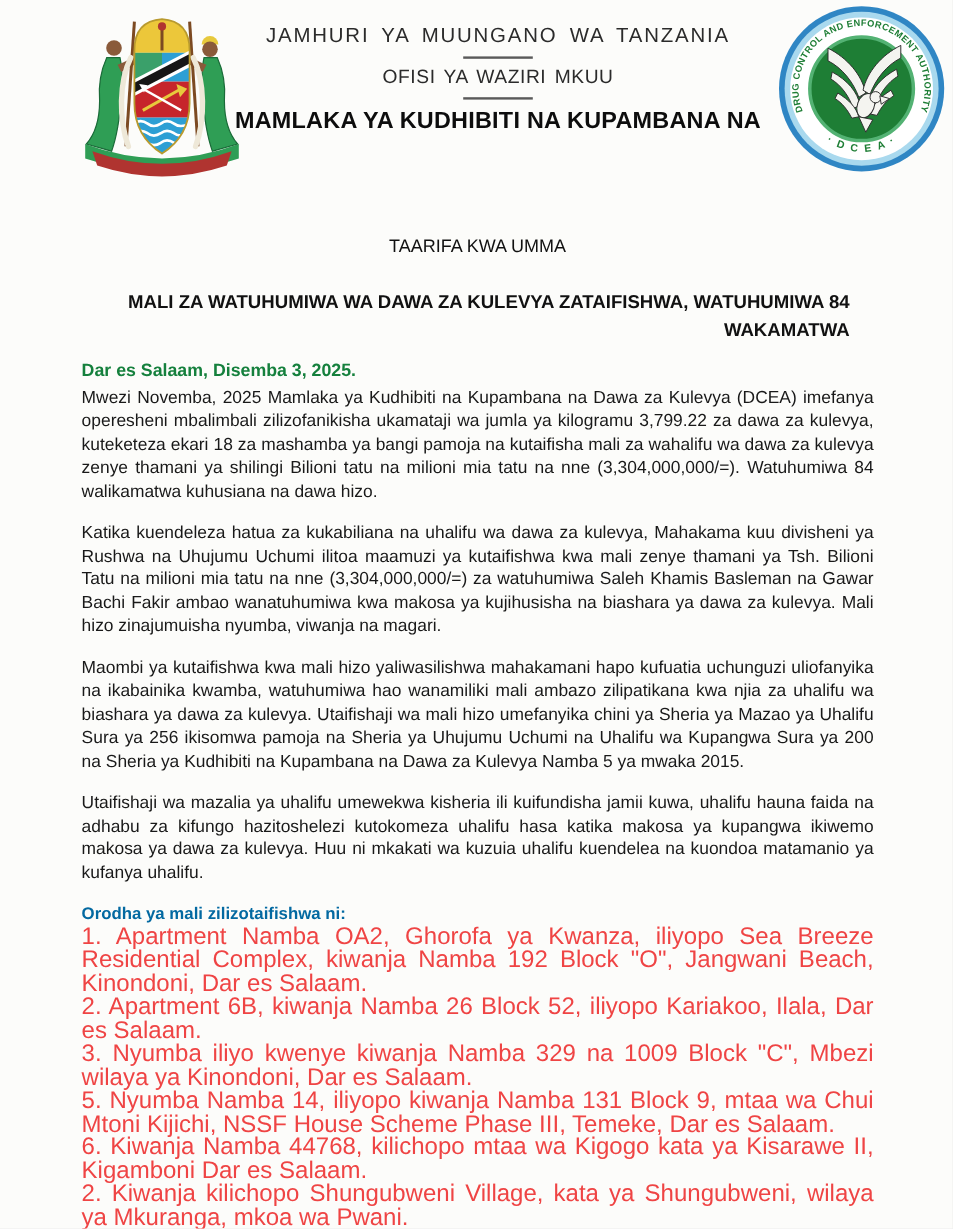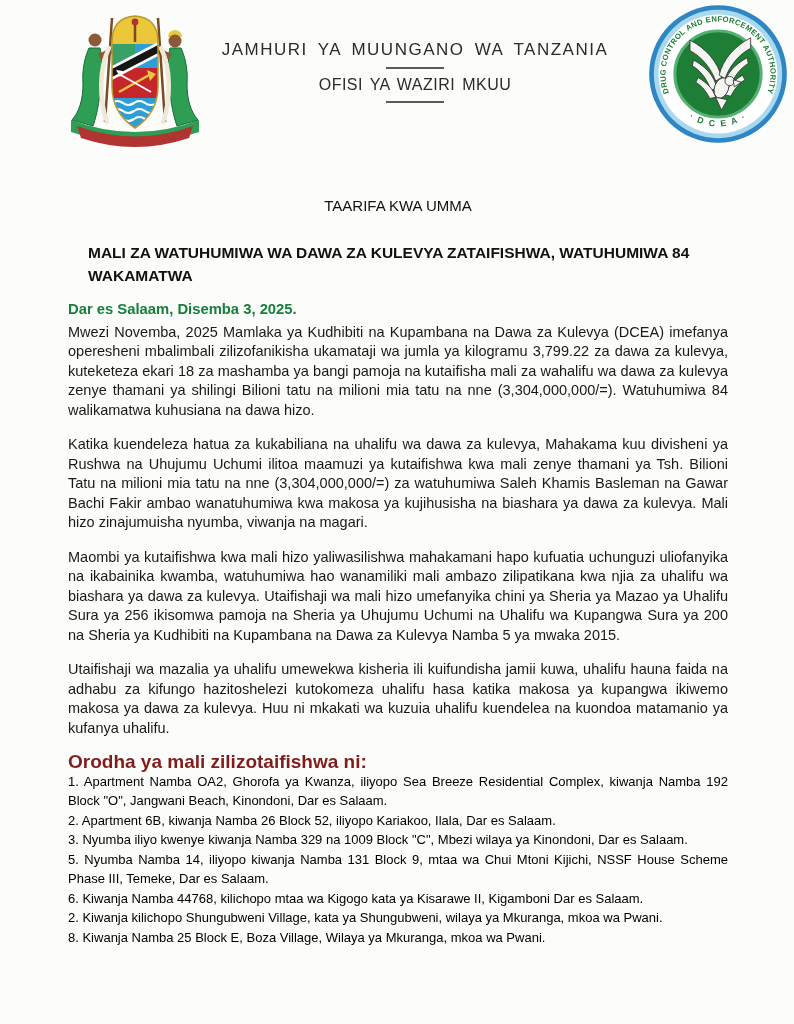--- a/index.html
+++ b/index.html
@@ -9,36 +9,36 @@
     margin:0 auto;
     background:#fcfcfa;
     font-family:"Liberation Sans", sans-serif;
     color:#1b1b1b;
     overflow:hidden;
   }
   
   .hdr{position:relative;height:150px;}
   .emblem{position:absolute;left:55px;top:4px;width:160px;height:148px;}
   .dcea{position:absolute;right:6px;top:4px;width:140px;height:140px;}
-  .hdr-center{position:absolute;left:190px;top:40px;width:450px;text-align:center;}
+  .hdr-center{position:absolute;left:190px;top:20px;width:450px;text-align:center;}
   .republic{font-size:17px;letter-spacing:1.5px;word-spacing:4px;color:#2b2b2b;}
   .office{font-size:16px;letter-spacing:.5px;word-spacing:2px;color:#2b2b2b;}
   .hr-small{width:58px;border:0;border-top:2px solid #5a5a5a;margin:7px auto 7px;}
   .authority1{font-size:19.5px;font-weight:700;color:#0d0d0d;letter-spacing:.2px;margin-top:2px;}
   .authority2{font-size:19.5px;font-weight:700;color:#0d0d0d;letter-spacing:.5px;text-decoration:underline;text-decoration-thickness:2px;text-underline-offset:3px;margin-top:2px;}
   
   .content{padding:0 66px 0 68px;}
   .kicker{margin-top:46px;text-align:center;font-weight:400;font-size:15px;line-height:20px;color:#111;}
-  .headline{margin:25px auto 0;max-width:620px;text-align:left;font-weight:700;font-size:15.5px;line-height:23px;color:#111;}
+  .headline{margin:25px auto 0;max-width:620px;text-align:right;font-weight:700;font-size:15.5px;line-height:23px;color:#111;}
   .dateline{margin-top:13px;font-weight:700;font-size:14.8px;line-height:19.5px;color:#15803d;}
   p.body{margin:0;font-size:14.5px;line-height:19.5px;text-align:justify;color:#191919;}
   p.body.first{margin-top:3px;}
   p.body.gap{margin-top:15px;}
-  .list-heading{margin-top:14px;font-weight:700;font-size:19px;line-height:19.5px;color:#7f1d1d;}
-  .plist p{margin:0;font-size:13px;line-height:19.5px;text-align:justify;color:#000000;}
+  .list-heading{margin-top:14px;font-weight:700;font-size:14px;line-height:19.5px;color:#0369a1;}
+  .plist p{margin:0;font-size:20px;line-height:19.5px;text-align:justify;color:#ef4444;}
 </style>
 </head>
 <body>
 
 <div class="page">
 
   <div class="hdr">
 
     <svg class="emblem" viewBox="0 0 160 148" aria-hidden="true">
 
@@ -80,20 +80,21 @@
         <path d="M61,66 l7,1 -3,6 z" fill="#ffffff"></path>
       </g>
       <path d="M80,12 C94,13 103,21 103,38 L103,82 C103,101 94,115 80,124 C66,115 57,101 57,82 L57,38 C57,21 66,13 80,12 Z" fill="none" stroke="#b99a2e" stroke-width="1.5"></path>
     </svg>
 
     <div class="hdr-center">
       <div class="republic">JAMHURI YA MUUNGANO WA TANZANIA</div>
       <hr class="hr-small">
       <div class="office">OFISI YA WAZIRI MKUU</div>
       <hr class="hr-small">
+      <div class="authority1">MAMLAKA YA KUDHIBITI NA KUPAMBANA NA</div>
     </div>
 
     <svg class="dcea" viewBox="0 0 120 120" aria-hidden="true">
       <circle cx="60" cy="60" r="59" fill="#2f86c4"></circle>
       <circle cx="60" cy="60" r="55" fill="#a9d9ee"></circle>
       <circle cx="60" cy="60" r="51" fill="#ffffff"></circle>
       <circle cx="60" cy="60" r="37" fill="#1e7e35" stroke="#53b273" stroke-width="2.5"></circle>
       <path id="dceaArcTop" d="M 17.7,75.4 A 45,45 0 1 1 102.3,75.4" fill="none"></path>
       <path id="dceaArcBottom" d="M 25.5,88.9 A 45,45 0 0 0 94.5,88.9" fill="none"></path>
       <text font-size="6.6" font-weight="bold" fill="#1e7e35" letter-spacing="0.3" font-family="Liberation Sans, sans-serif">

